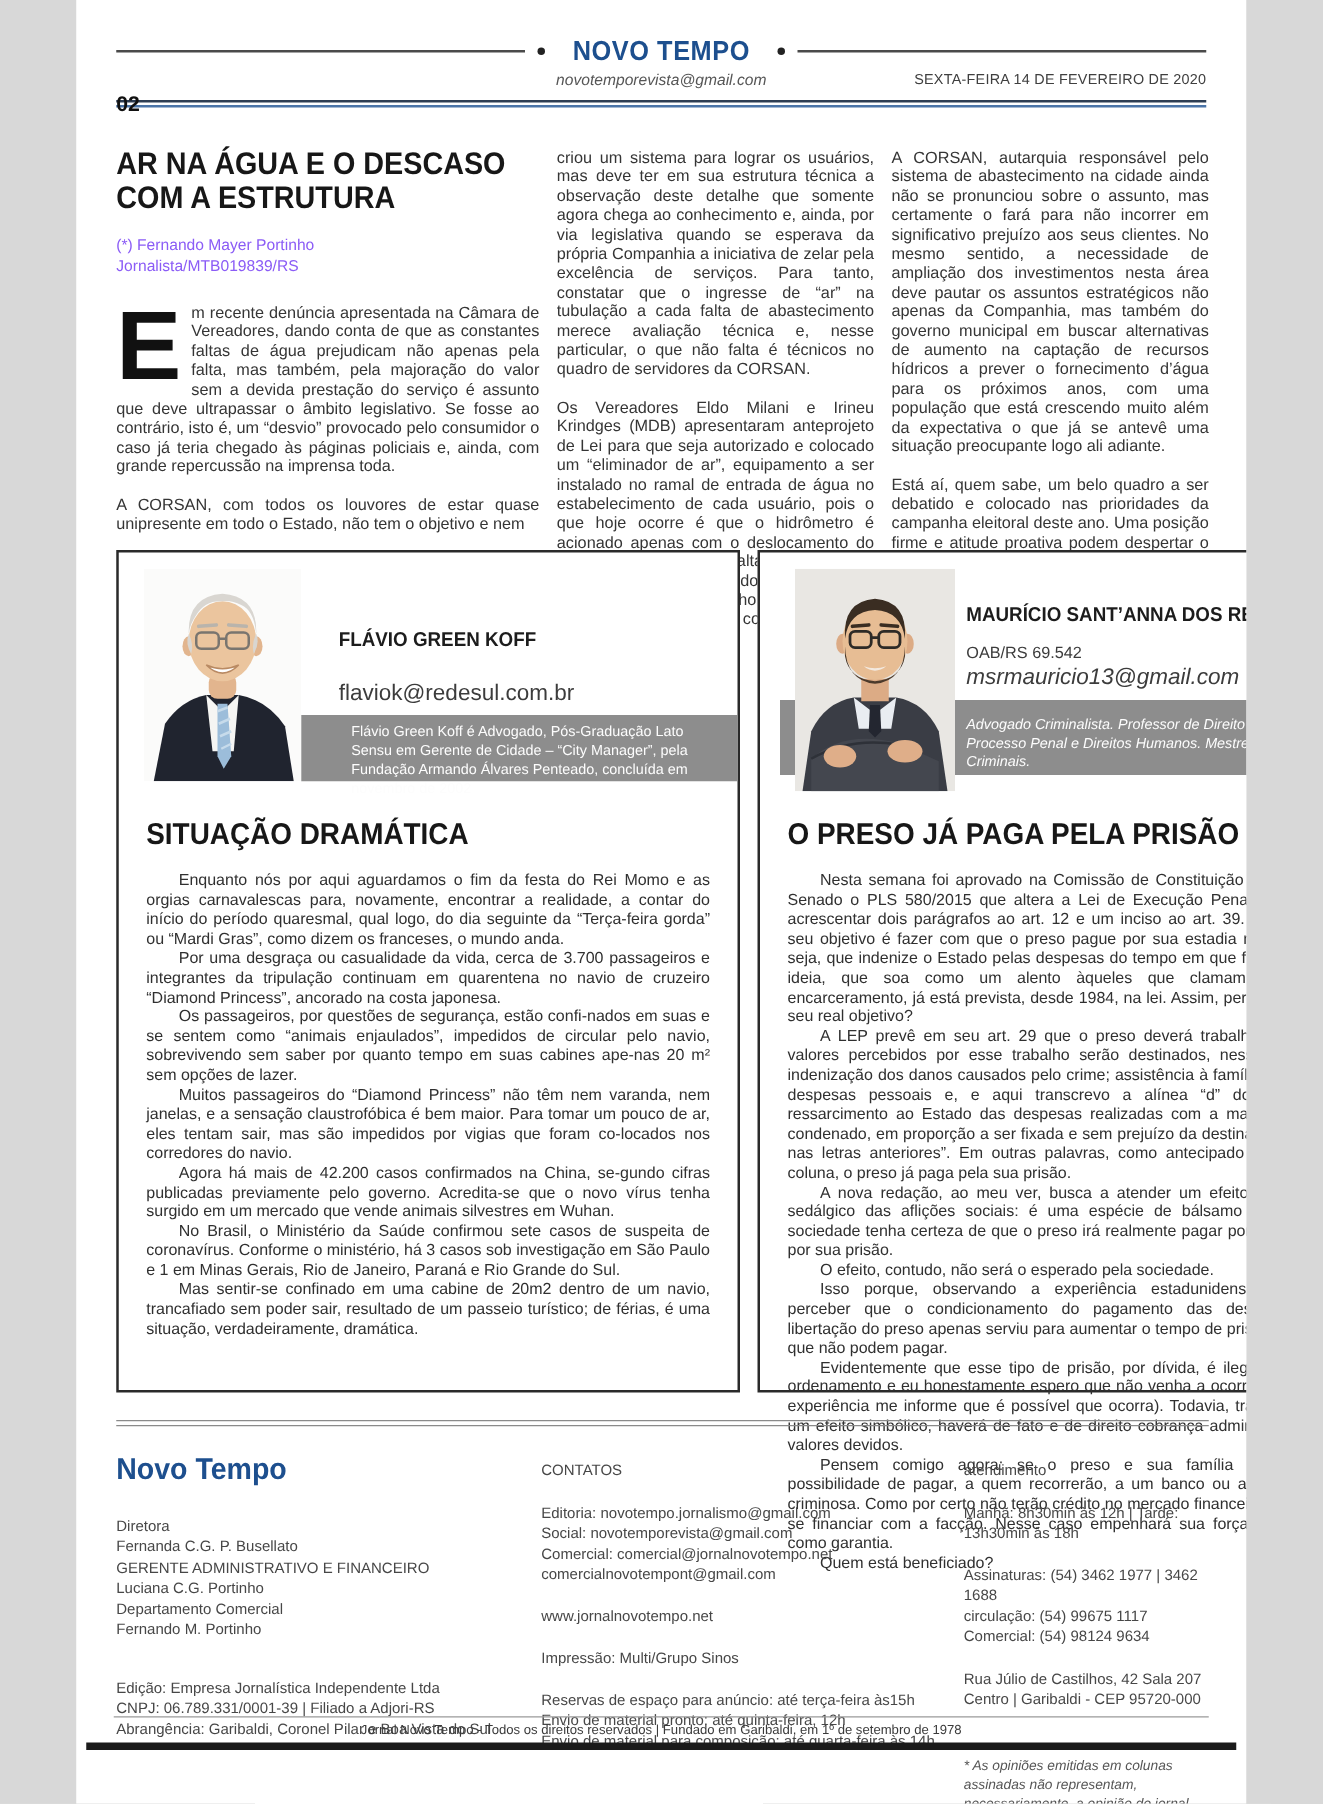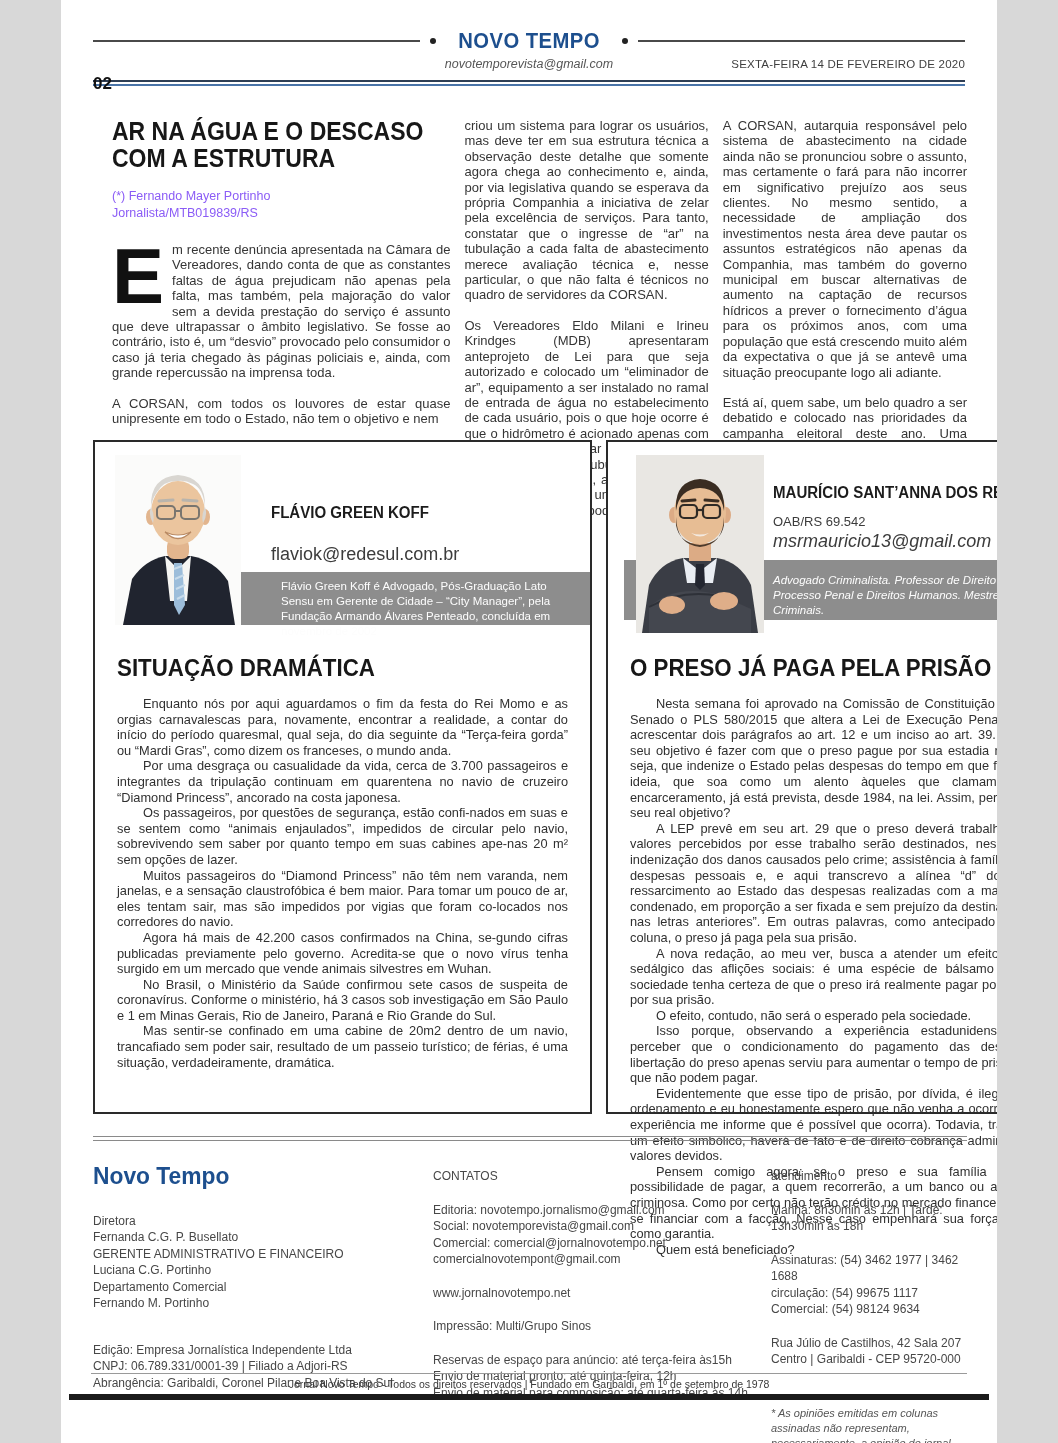--- a/index.html
+++ b/index.html
@@ -12,21 +12,21 @@
   .mast-dot{width:6px;height:6px;background:#222;border-radius:50%;}
   .masthead{color:#1d4f8e;font-size:22px;font-weight:700;letter-spacing:.5px;
             display:inline-block;transform:scaleX(.92);white-space:nowrap;padding:0 6px;}
   .mast-email{text-align:center;font-style:italic;color:#565656;font-size:12.5px;margin-top:3px;}
   .page-num{position:absolute;left:0;top:26px;font-weight:700;font-size:17px;color:#111;margin-top:20px;}
   .issue-date{position:absolute;right:0;top:30px;font-size:11.5px;color:#3f3f3f;letter-spacing:.2px;}
   .hdr-rule{margin-top:9px;}
   .hdr-rule .r1{height:2px;background:#2e3e54;margin-bottom:2px;}
   .hdr-rule .r2{height:2px;background:#4a74a8;}
   
-  .article1{position:absolute;left:32px;right:30px;top:118px;display:flex;gap:14px;margin-left:19px;}
+  .article1{position:absolute;left:32px;right:30px;top:118px;display:flex;gap:14px;}
   .a1col{flex:1;font-size:13px;line-height:15.4px;text-align:justify;color:#353535;}
   .a1col p{margin:0 0 15px 0;}
   .headline{font-size:25px;line-height:27px;font-weight:700;color:#171717;
             transform:scaleX(.92);transform-origin:0 50%;white-space:nowrap;}
   .byline{font-size:12.5px;line-height:17px;color:#8b5cf6;margin:16px 0 20px 0;}
   .dropcap{float:left;font-size:78px;line-height:60px;font-weight:700;color:#111;
            padding:4px 8px 0 0;}
   
   .boxes{position:absolute;left:32px;top:440px;display:flex;gap:14px;}
   .abox{border:2px solid #2a2a2a;background:#fff;height:674px;box-sizing:border-box;position:relative;}
@@ -139,21 +139,21 @@
           <line x1="60" y1="56" x2="66" y2="56" stroke="#79756f" stroke-width="2"></line>
           <path d="M50 77 Q63 90 76 77 Q63 83 50 77 Z" fill="#fff" stroke="#b98a63" stroke-width="1.2"></path>
         </svg>
         <div class="author-name">FLÁVIO GREEN KOFF</div>
         <div class="author-email">flaviok@redesul.com.br</div>
         <div class="cred-bar">Flávio Green Koff é Advogado, Pós-Graduação Lato Sensu em Gerente de Cidade – “City Manager”, pela Fundação Armando Álvares Penteado, concluída em novembro de 2002</div>
       </div>
       <div class="box-article">
         <div class="box-title">SITUAÇÃO DRAMÁTICA</div>
         <div class="box-body">
-          <p>Enquanto nós por aqui aguardamos o fim da festa do Rei Momo e as orgias carnavalescas para, novamente, encontrar a realidade, a contar do início do período quaresmal, qual seja, do dia seguinte da “Terça-feira gorda” ou “Mardi Gras”, como dizem os franceses, o mundo anda.</p>
+          <p>Enquanto nós por aqui aguardamos o fim da festa do Rei Momo e as orgias carnavalescas para, novamente, encontrar a realidade, a contar do início do período quaresmal, qual logo, do dia seguinte da “Terça-feira gorda” ou “Mardi Gras”, como dizem os franceses, o mundo anda.</p>
           <p>Por uma desgraça ou casualidade da vida, cerca de 3.700 passageiros e integrantes da tripulação continuam em quarentena no navio de cruzeiro “Diamond Princess”, ancorado na costa japonesa.</p>
           <p>Os passageiros, por questões de segurança, estão confi-nados em suas e se sentem como “animais enjaulados”, impedidos de circular pelo navio, sobrevivendo sem saber por quanto tempo em suas cabines ape-nas 20 m² sem opções de lazer.</p>
           <p>Muitos passageiros do “Diamond Princess” não têm nem varanda, nem janelas, e a sensação claustrofóbica é bem maior. Para tomar um pouco de ar, eles tentam sair, mas são impedidos por vigias que foram co-locados nos corredores do navio.</p>
           <p>Agora há mais de 42.200 casos confirmados na China, se-gundo cifras publicadas previamente pelo governo. Acredita-se que o novo vírus tenha surgido em um mercado que vende animais silvestres em Wuhan.</p>
           <p>No Brasil, o Ministério da Saúde confirmou sete casos de suspeita de coronavírus. Conforme o ministério, há 3 casos sob investigação em São Paulo e 1 em Minas Gerais, Rio de Janeiro, Paraná e Rio Grande do Sul.</p>
           <p>Mas sentir-se confinado em uma cabine de 20m2 dentro de um navio, trancafiado sem poder sair, resultado de um passeio turístico; de férias, é uma situação, verdadeiramente, dramática.</p>
         </div>
       </div>
     </div>
 

